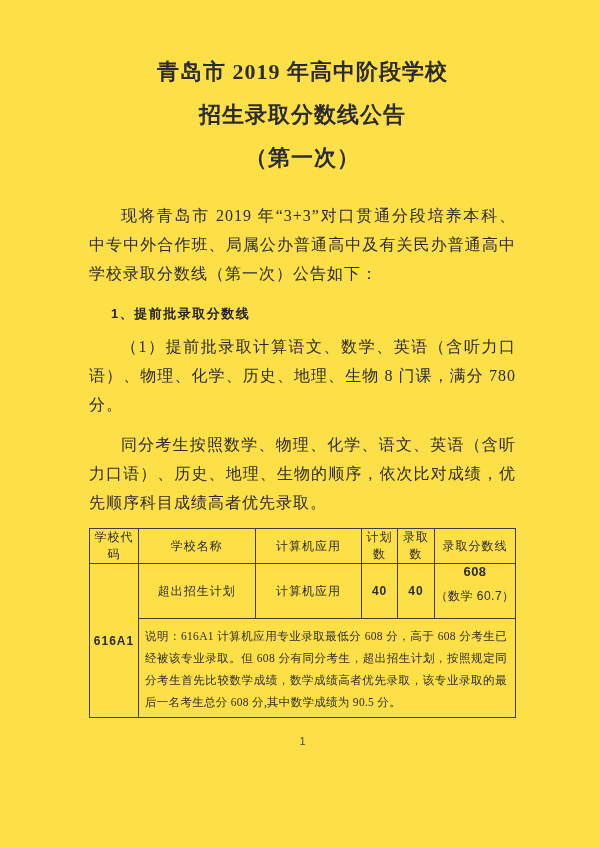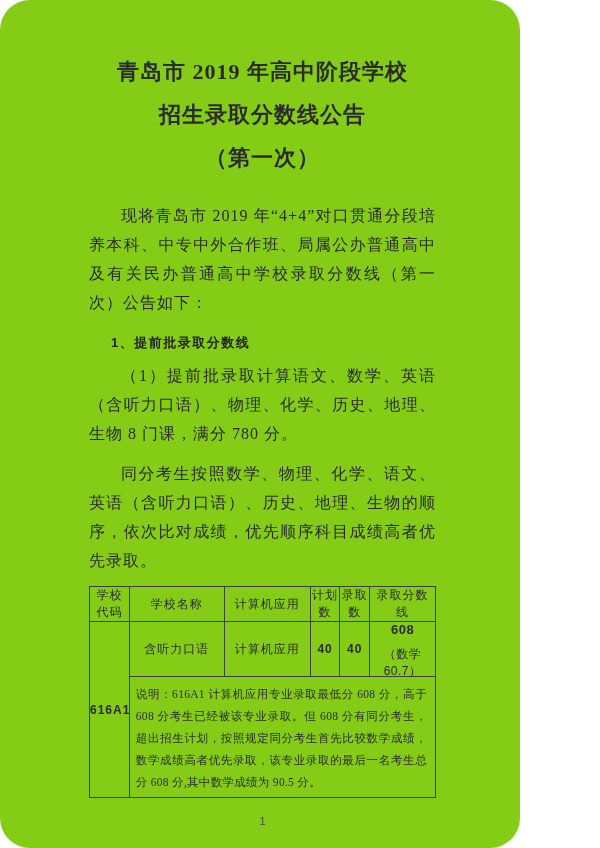--- a/index.html
+++ b/index.html
@@ -1,26 +1,25 @@
 <!DOCTYPE html>
 <html><head>
 <meta charset="utf-8">
 <style>
   html, body { margin: 0; padding: 0; background: #ffffff; }
   .page {
     position: relative;
-    width: 520px;
+    width: 600px;
     height: 848px;
     box-sizing: border-box;
-    background: #84cc16;
+    background: #fde047;
     padding: 50px 84px 0 89px;
     color: #2b2b2b;
     font-family: "Liberation Serif", "DejaVu Serif", serif;
     overflow: hidden;
-    border-radius: 30px;
   }
   .doc-title {
     margin: 0 0 22px 0;
     text-align: center;
     font-size: 22px;
     line-height: 43px;
     font-weight: bold;
     letter-spacing: 1px;
   }
   .para {
@@ -98,21 +97,21 @@
 <body>
 
 <div class="page">
 
   <h1 class="doc-title">
     <div>青岛市 2019 年高中阶段学校</div>
     <div>招生录取分数线公告</div>
     <div>（第一次）</div>
   </h1>
 
-  <p class="para">现将青岛市 2019 年“4+4”对口贯通分段培养本科、中专中外合作班、局属公办普通高中及有关民办普通高中学校录取分数线（第一次）公告如下：</p>
+  <p class="para">现将青岛市 2019 年“3+3”对口贯通分段培养本科、中专中外合作班、局属公办普通高中及有关民办普通高中学校录取分数线（第一次）公告如下：</p>
 
   <h2 class="section-heading">1、提前批录取分数线</h2>
 
   <p class="para">（1）提前批录取计算语文、数学、英语（含听力口语）、物理、化学、历史、地理、生物 8 门课，满分 780 分。</p>
 
   <p class="para">同分考生按照数学、物理、化学、语文、英语（含听力口语）、历史、地理、生物的顺序，依次比对成绩，优先顺序科目成绩高者优先录取。</p>
 
 
   <table class="score-table">
     <colgroup>
@@ -129,21 +128,21 @@
         <th>学校名称</th>
         <th>计算机应用</th>
         <th>计划数</th>
         <th>录取数</th>
         <th>录取分数线</th>
       </tr>
     </thead>
     <tbody>
       <tr class="data-row">
         <td rowspan="2" class="num">616A1</td>
-        <td>含听力口语</td>
+        <td>超出招生计划</td>
         <td>计算机应用</td>
         <td class="num">40</td>
         <td class="num">40</td>
         <td>
           <div class="score-cell-inner">
             <div class="num">608</div>
             <div class="score-note-line">（数学 60.7）</div>
           </div>
         </td>
       </tr>

